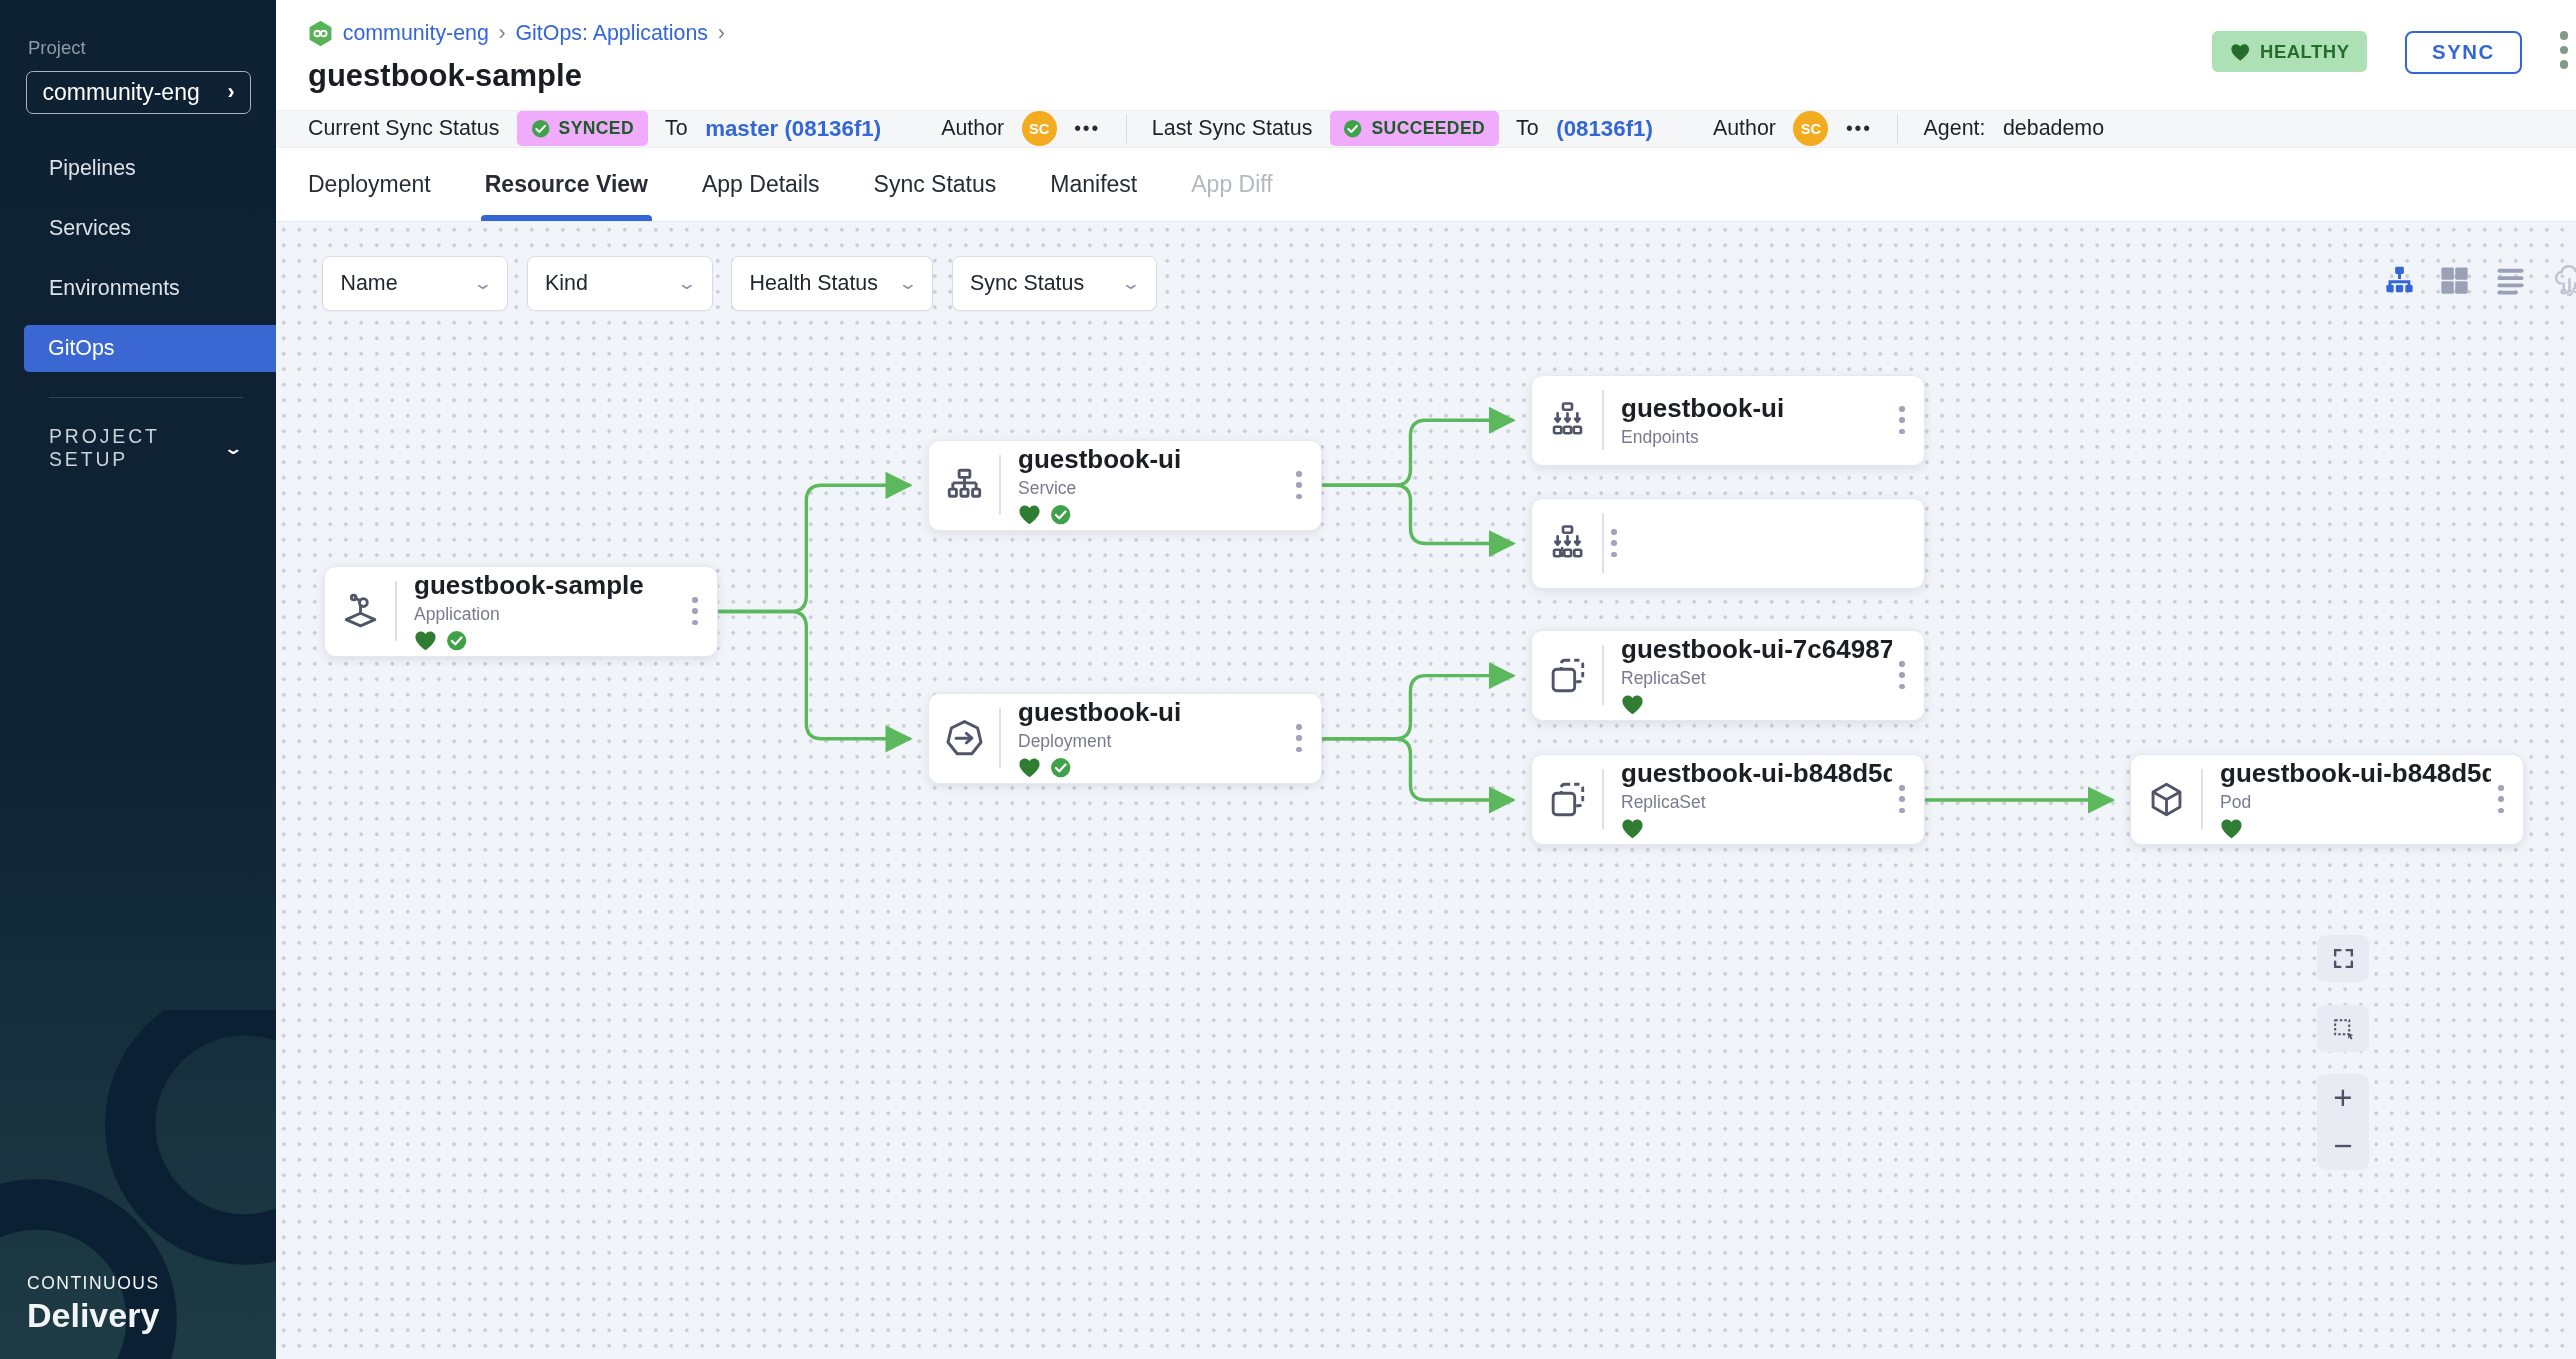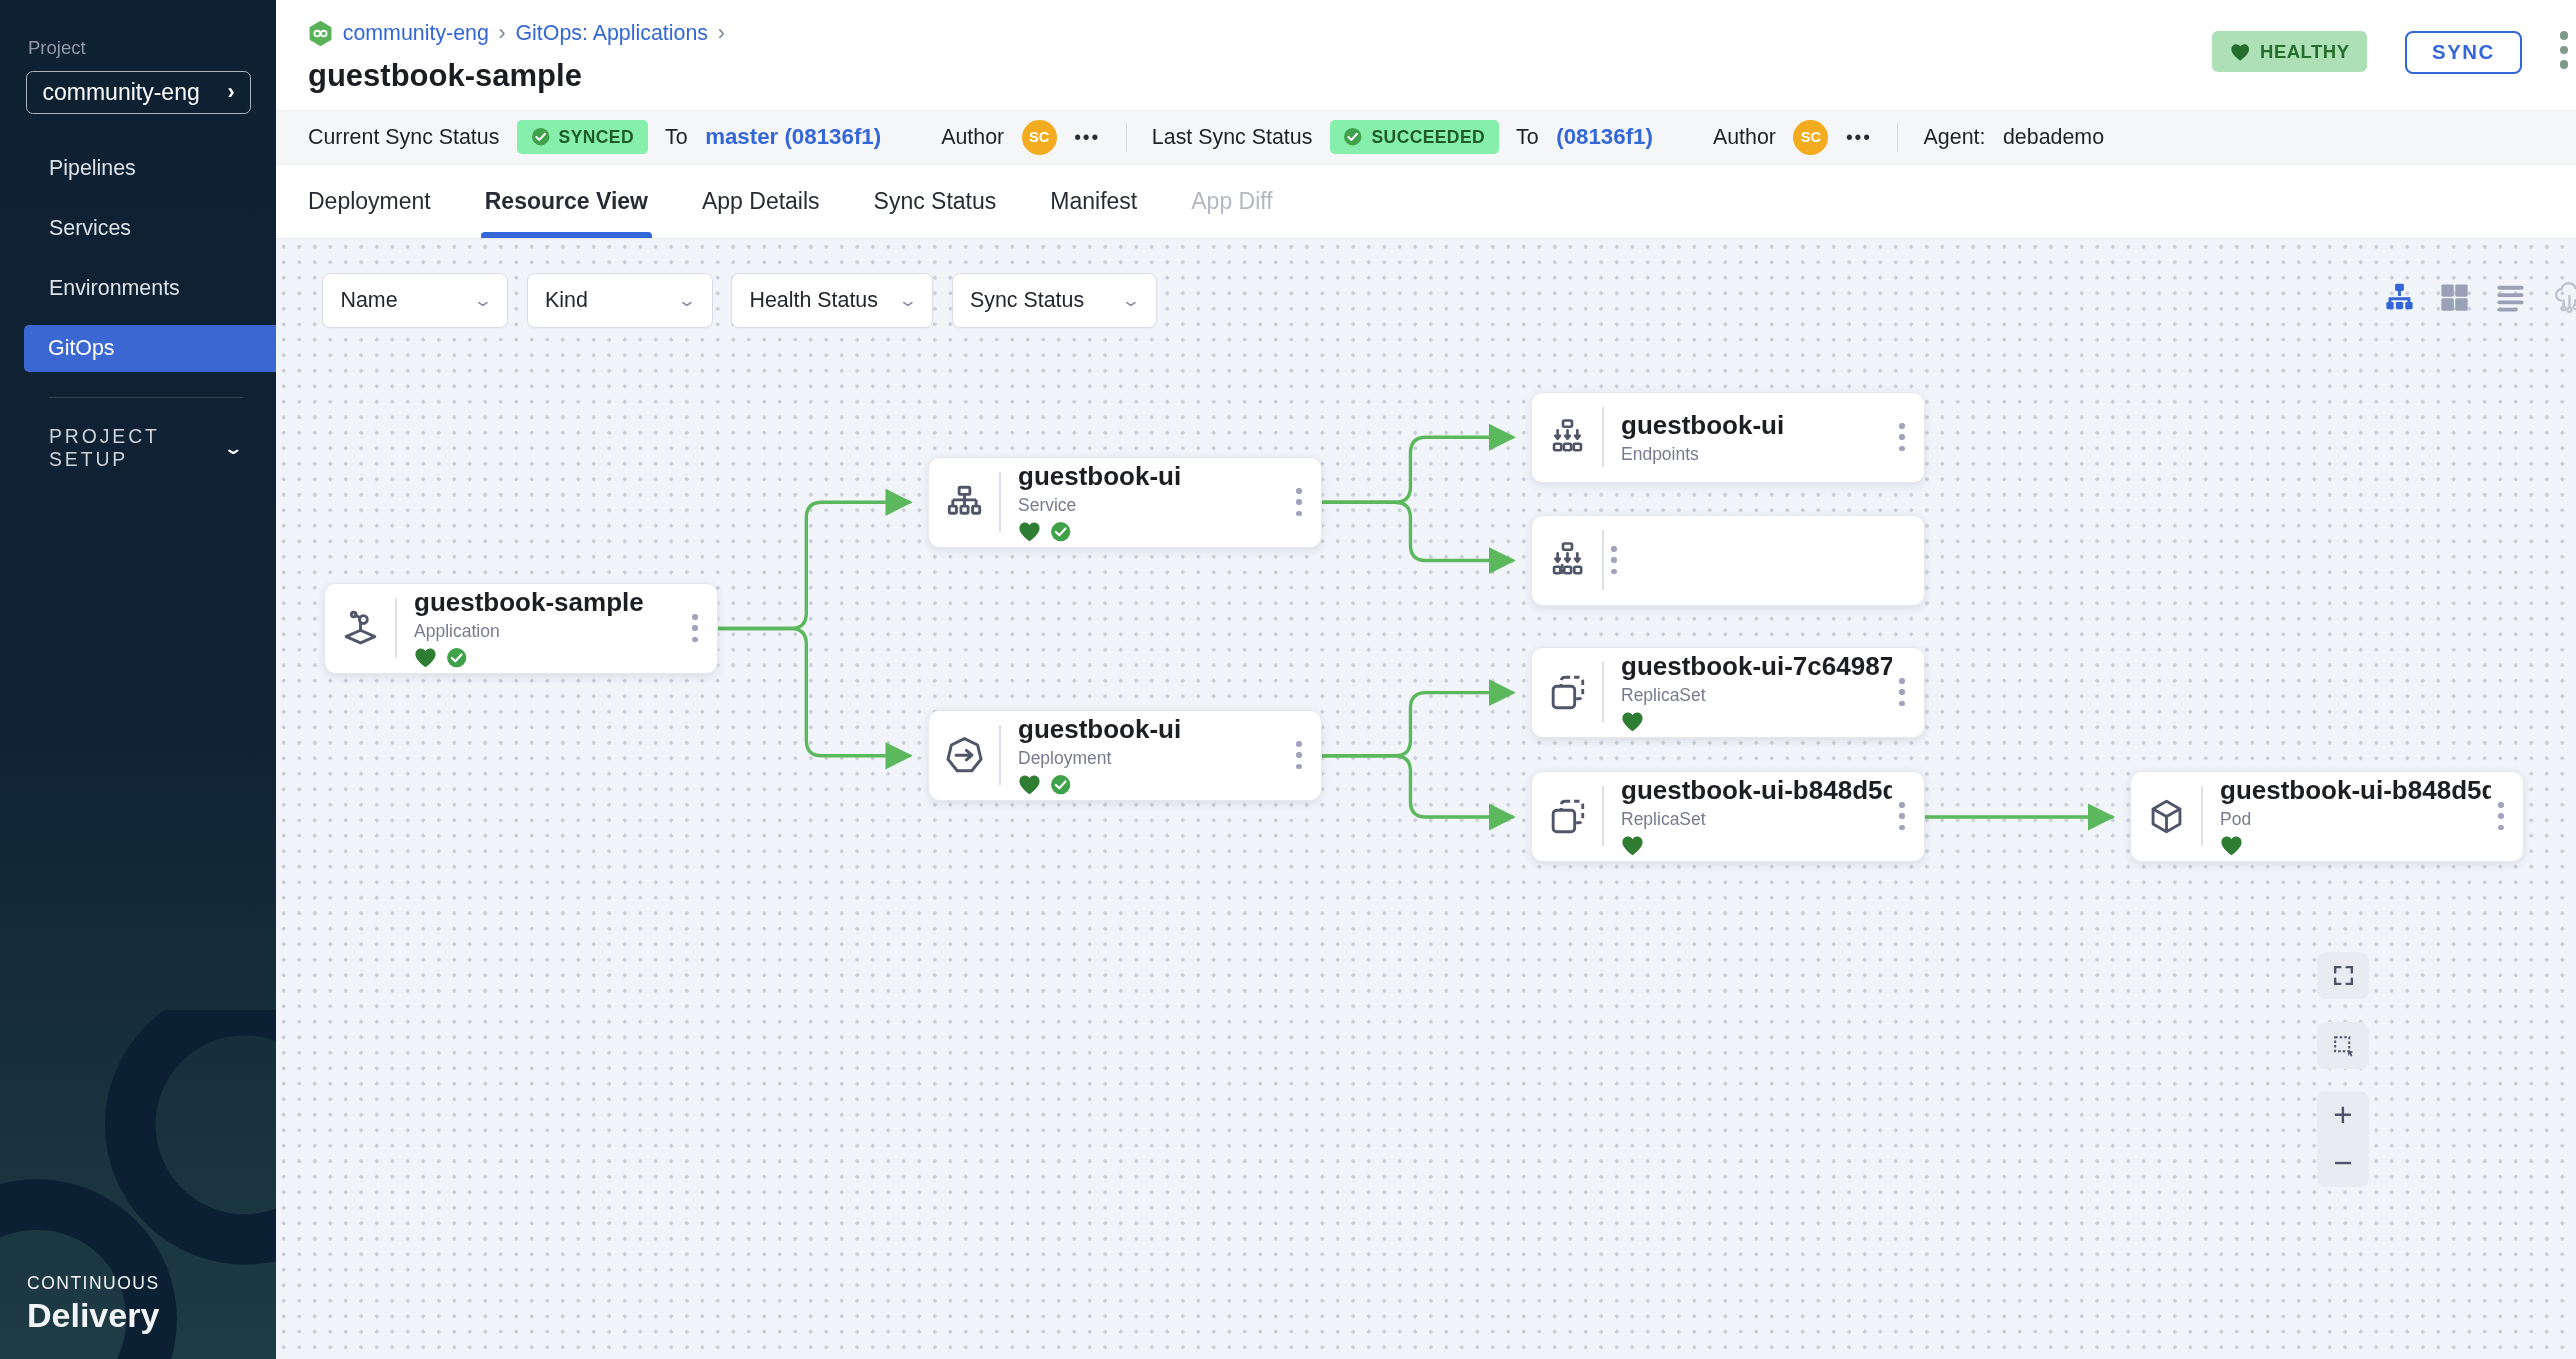--- a/index.html
+++ b/index.html
@@ -38,24 +38,24 @@
   .breadcrumb .sep { color:#7d8494; font-size:21.4px; }
   .page-title { font-size:31px; font-weight:bold; color:#1c1d22; margin-top:11.7px; }
   .header-right { display:flex; align-items:flex-start; gap:38px; margin-top:9.7px; }
   .health-badge { display:flex; align-items:center; gap:9.7px; background:#aee0b6; color:#256d2d;
     font-size:18.5px; font-weight:bold; letter-spacing:0.5px; padding:9.7px 17.5px; border-radius:5.8px; }
   .sync-btn { border:2.4px solid #3366d6; color:#3366d6; background:#fff; font-family:inherit;
     font-size:20.4px; font-weight:bold; letter-spacing:1.5px; padding:7.8px 25px; border-radius:7.8px; cursor:pointer; }
   .edge-kebab { display:flex; flex-direction:column; gap:5.8px; margin-right:-21.4px; }
   .edge-kebab i { width:8.7px; height:8.7px; border-radius:50%; background:#7f9b88; }
 
-  .statusbar { height:55px; background:#f5f6f8; border-top:1px solid #eceef2; border-bottom:1px solid #eceef2;
+  .statusbar { height:38px; background:#f5f6f8; border-top:1px solid #eceef2; border-bottom:1px solid #eceef2;
     display:flex; align-items:center; padding:0 32px; gap:17.5px; font-size:21.4px; color:#1f2126; }
   .pill { display:flex; align-items:center; gap:8.7px; border-radius:4.9px; padding:6.8px 13.6px;
-    background:#86efac; color:#1e5b29; font-size:17.5px; font-weight:bold; letter-spacing:0.4px; }
+    background:#f0abfc; color:#1e5b29; font-size:17.5px; font-weight:bold; letter-spacing:0.4px; }
   .sb-link { color:#3366d6; font-weight:bold; font-size:22.3px; cursor:pointer; }
   .avatar { width:35px; height:35px; border-radius:50%; background:#f3ab1f; color:#fff; font-size:14.6px;
     font-weight:bold; display:flex; align-items:center; justify-content:center; }
   .sb-more { color:#2a2c33; font-size:19.4px; letter-spacing:1.9px; cursor:pointer; }
   .sb-div { width:1px; height:29px; background:#d7dae1; margin:0 7.8px; }
   .sb-gap { width:25px; }
 
   .tabs { height:74px; background:#fff; display:flex; align-items:stretch; gap:54px; padding-left:32px;
     border-bottom:1px solid #e7eaef; }
   .tab { display:flex; align-items:center; font-size:23px; color:#272b33; cursor:pointer; position:relative; }

